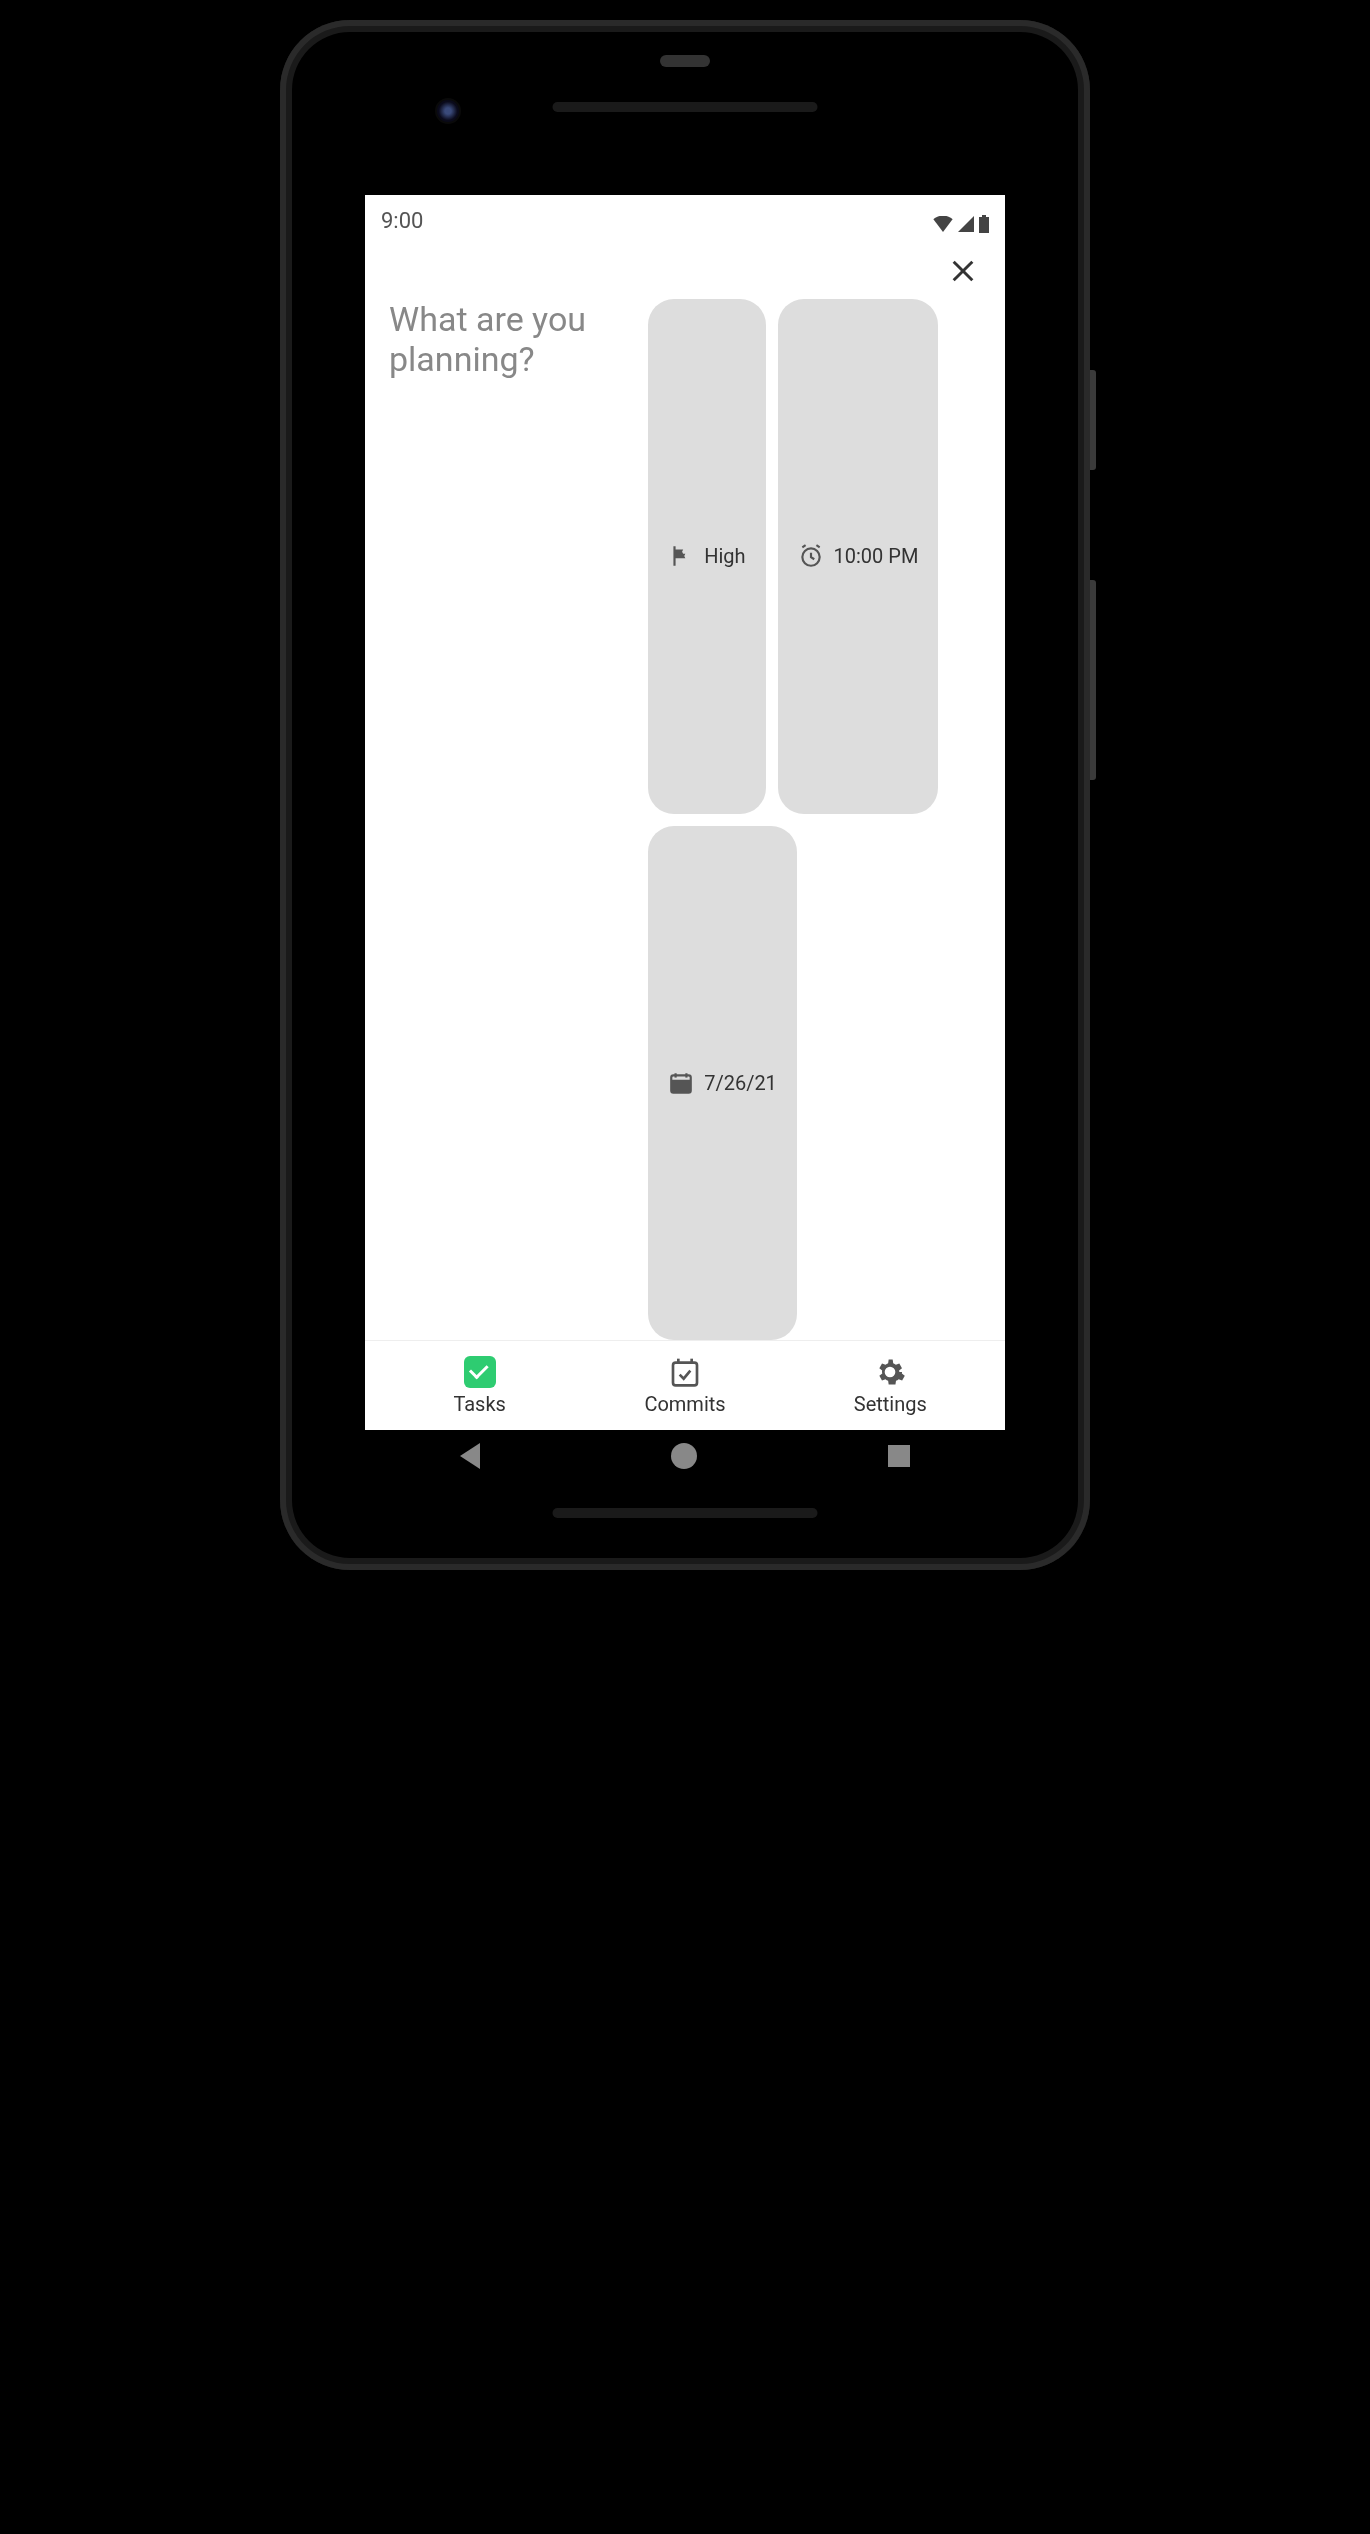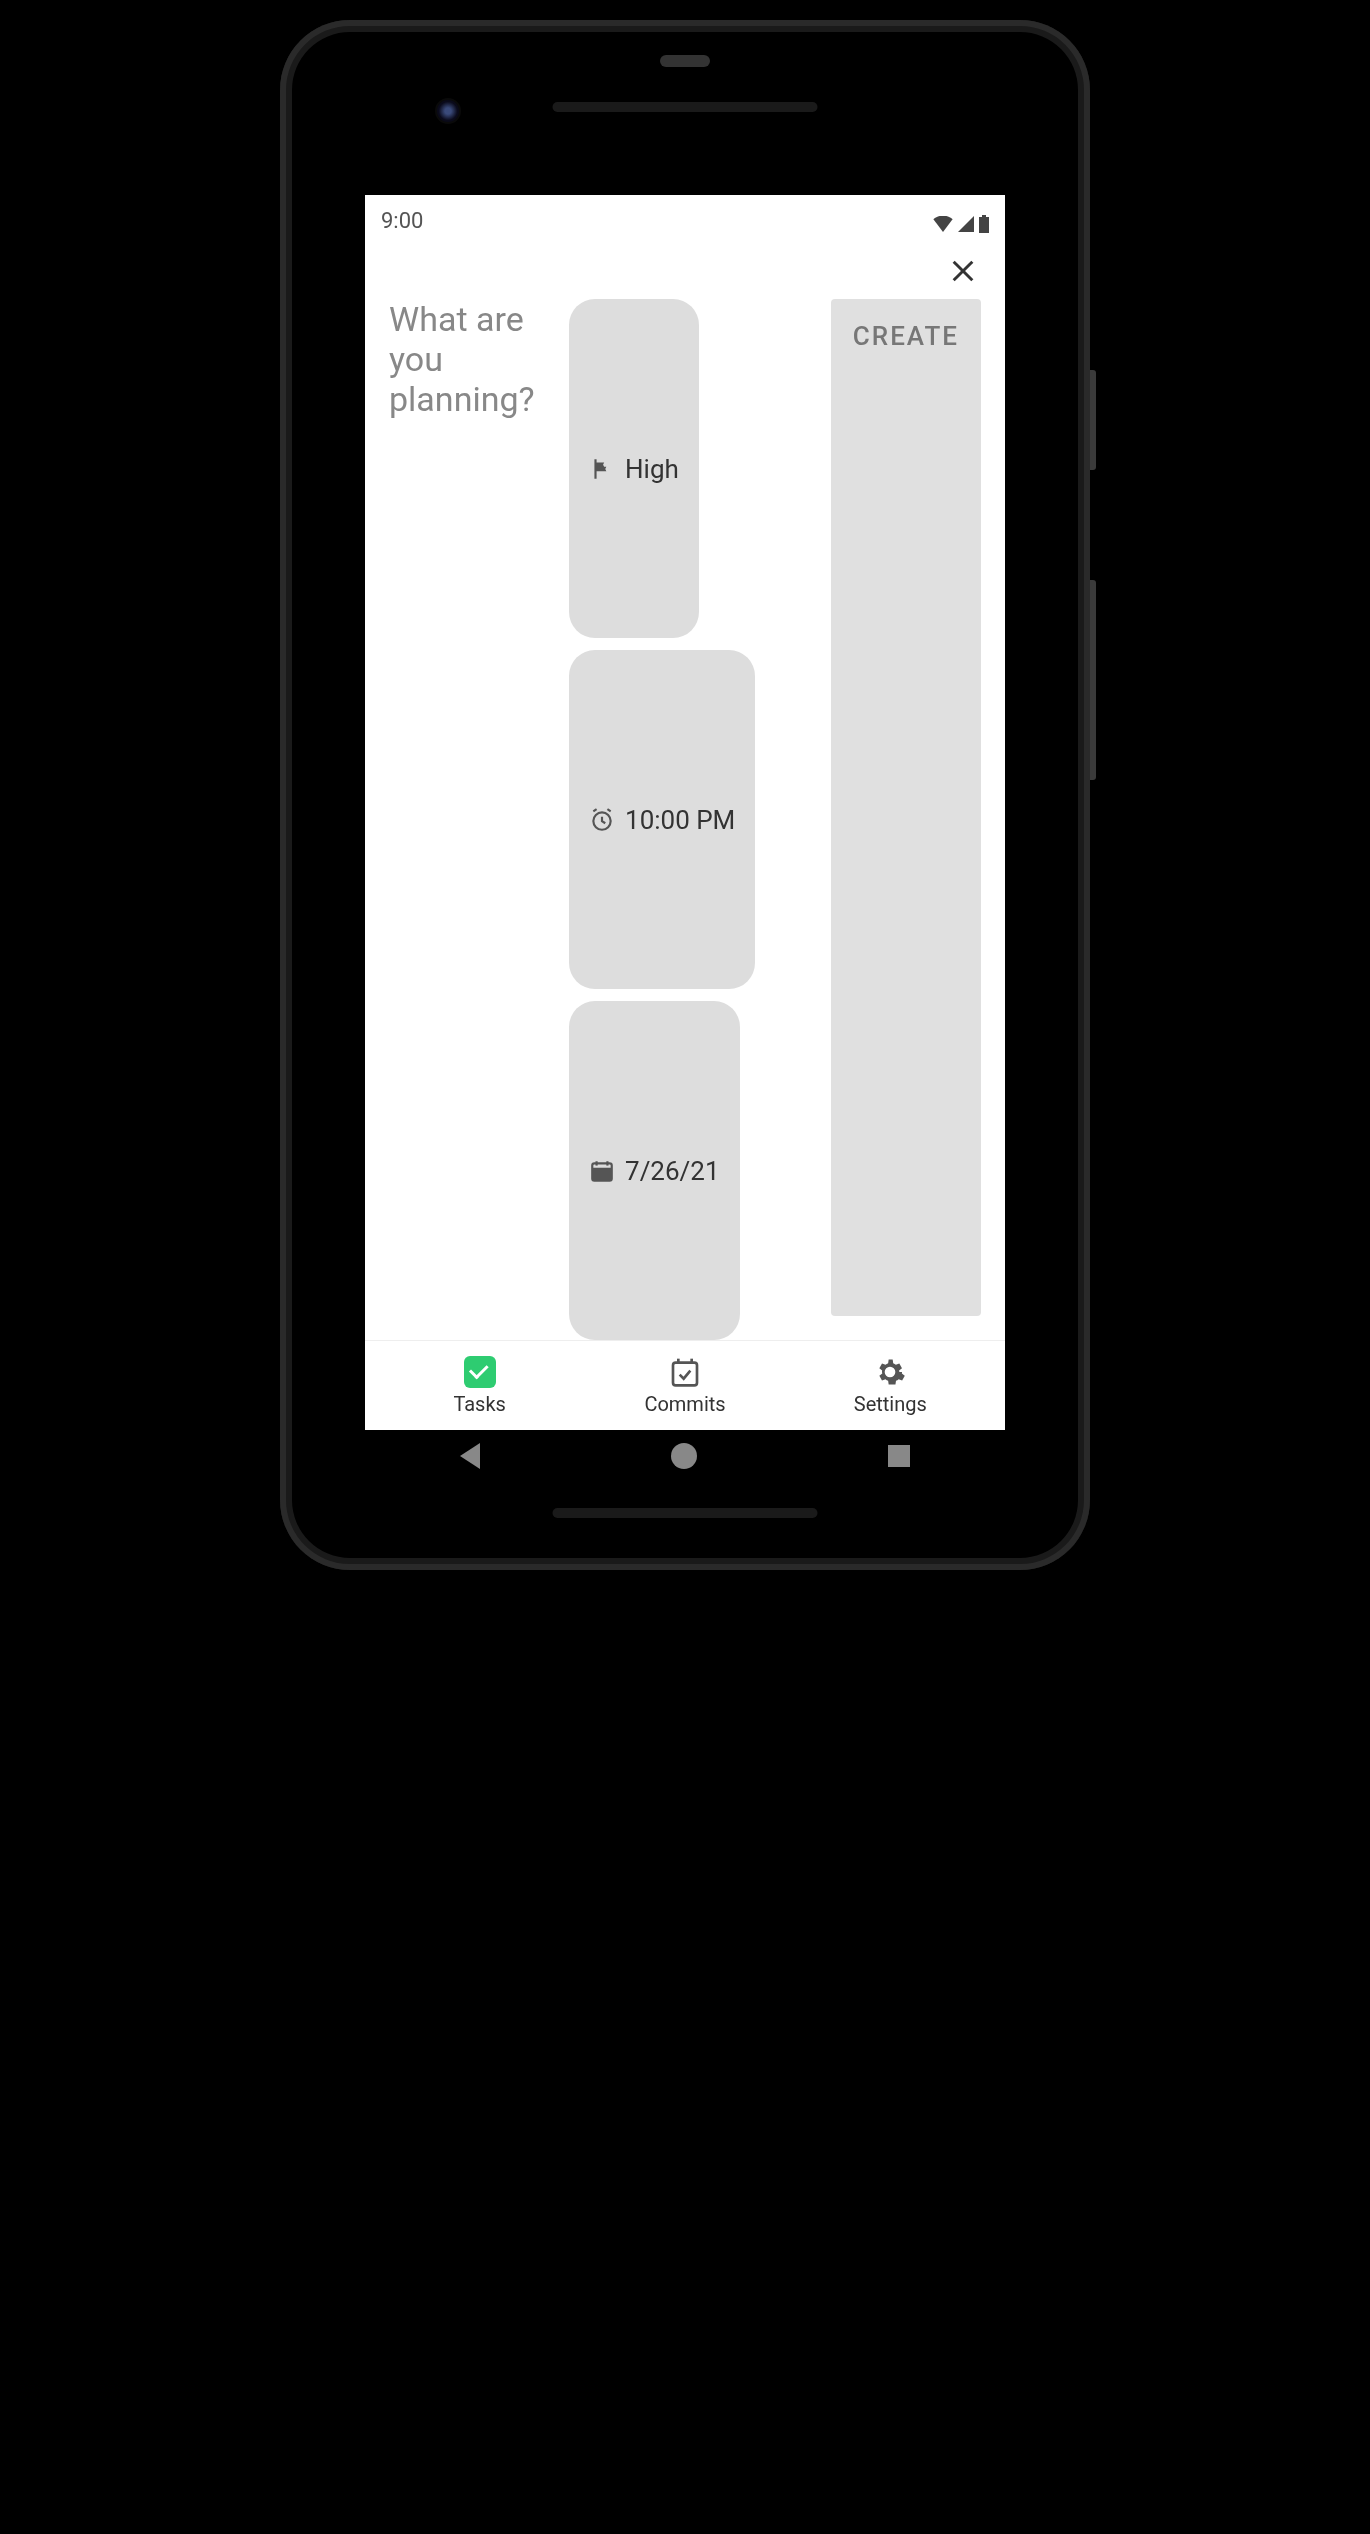--- a/index.html
+++ b/index.html
@@ -143,21 +143,21 @@
       gap: 12px;
       flex-wrap: wrap;
     }
     .chip {
       display: inline-flex;
       align-items: center;
       gap: 10px;
       background: #ddd;
       border-radius: 26px;
       padding: 10px 20px;
-      font-size: 26px;
+      font-size: 20px;
       color: #333;
       cursor: pointer;
     }
     .chip svg {
       width: 26px;
       height: 26px;
       fill: #555;
     }
     .spacer-flex {
       flex: 1;
@@ -321,21 +321,20 @@
               <rect x="3" y="9" width="18" height="12" fill="#555"></rect>
               <line x1="7" y1="3" x2="7" y2="7" stroke="#555" stroke-width="2"></line>
               <line x1="17" y1="3" x2="17" y2="7" stroke="#555" stroke-width="2"></line>
             </svg>
             <span>7/26/21</span>
           </div>
         </div>
 
         <div class="spacer-flex"></div>
 
-        <div class="create-btn">CREATE</div>
       </div>
 
       <div class="bottom-nav">
         <div class="nav-item">
           <div class="nav-icon tasks"></div>
           <span class="nav-label">Tasks</span>
         </div>
         <div class="nav-item">
           <div class="nav-icon">
             <svg viewBox="0 0 24 24">

